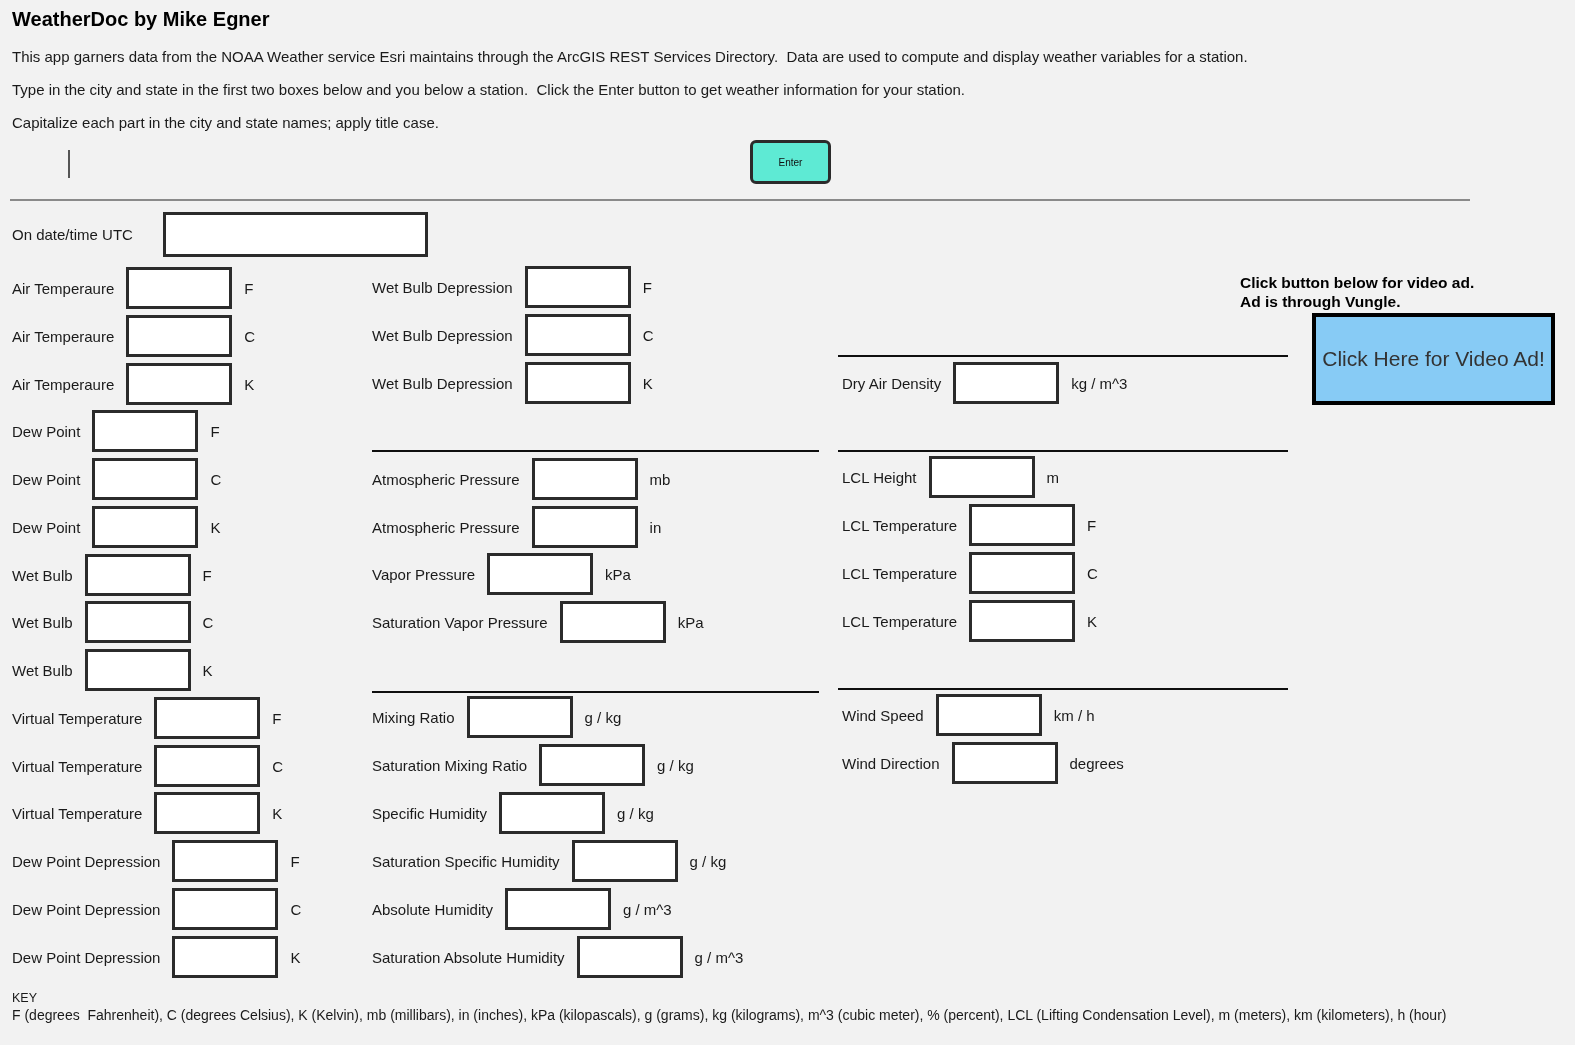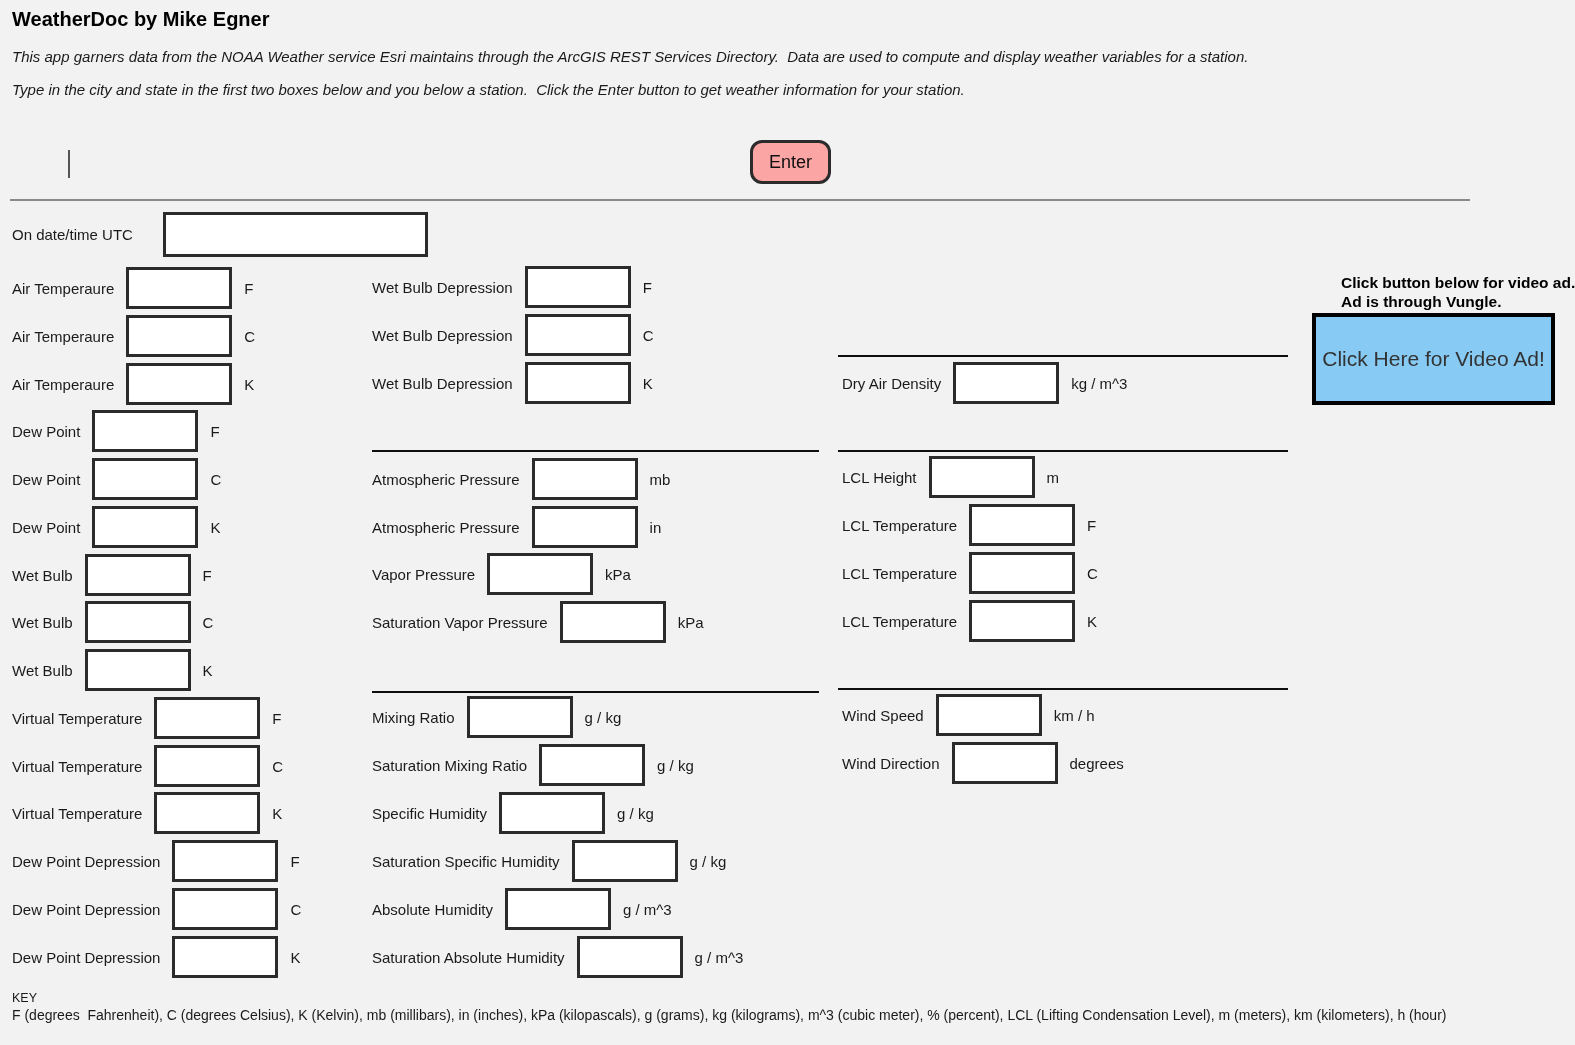--- a/index.html
+++ b/index.html
@@ -3,59 +3,60 @@
 <meta charset="utf-8">
 <style>
   html,body{margin:0;padding:0;}
   #app{
     position:relative;width:1575px;height:1045px;overflow:hidden;
     background:#f2f2f2;color:#1a1a1a;
     font-family:"Liberation Sans",sans-serif;
   }
   .abs{position:absolute;}
   #page-title{left:12px;top:8px;font-size:20px;font-weight:700;color:#000;white-space:pre;}
-  .desc{left:12px;font-size:15px;white-space:pre;font-style:italic;}
+  .desc{left:12px;font-size:15px;white-space:pre;}
   .lbl,.unit{font-size:15px;white-space:nowrap;color:#1a1a1a;}
   .frow{position:absolute;display:flex;align-items:center;gap:12px;height:42px;}
   .frow.tall{height:44px;}
   .ibox{
     box-sizing:border-box;width:106px;height:42px;border:3px solid #2b2b2b;background:#ffffff;
     font-family:"Liberation Sans",sans-serif;font-size:15px;padding:0 6px;outline:none;border-radius:0;
   }
   .ibox.city{width:258px;height:44px;border:4px solid #000;}
   .ibox.state{width:265px;height:44px;}
   .ibox.date{width:265px;height:45px;}
   .lbl.city-l{min-width:33px;}
   .lbl.state-l{min-width:122px;}
   .lbl.date-l{min-width:139px;}
   .hr{position:absolute;height:2px;background:#0f0f0f;}
   .hr.gray{background:#8a8a8a;}
   #enter-btn{
     position:absolute;left:750px;top:140px;width:81px;height:44px;box-sizing:border-box;
-    background:#fca5a5;border:3px solid #2b2b2b;font-family:"Liberation Sans",sans-serif;
-    font-size:18px;color:#111;border-radius:12px;
+    background:#5eead4;border:3px solid #2b2b2b;font-family:"Liberation Sans",sans-serif;
+    font-size:10px;color:#111;border-radius:6px;
   }
   #caret{position:absolute;left:68px;top:150px;width:2px;height:28px;background:#555;}
-  .ad-note{left:1341px;font-size:15.5px;font-weight:700;color:#000;white-space:pre;}
+  .ad-note{left:1240px;font-size:15.5px;font-weight:700;color:#000;white-space:pre;}
   #video-ad-btn{
     position:absolute;left:1312px;top:313px;width:243px;height:92px;box-sizing:border-box;
     border:4px solid #000;font-family:"Liberation Sans",sans-serif;font-size:21px;color:#333;
     border-radius:0;
   }
   #key-heading{left:12px;top:991px;font-size:12.5px;}
   #key-line{left:12px;top:1007px;font-size:14px;white-space:pre;}
 </style>
 </head>
 <body>
 
 <div id="app">
 
   <div class="abs" id="page-title">WeatherDoc by Mike Egner</div>
   <div class="abs desc" style="top:48px">This app garners data from the NOAA Weather service Esri maintains through the ArcGIS REST Services Directory.  Data are used to compute and display weather variables for a station.</div>
   <div class="abs desc" style="top:81px">Type in the city and state in the first two boxes below and you below a station.  Click the Enter button to get weather information for your station.</div>
+  <div class="abs desc" style="top:114px">Capitalize each part in the city and state names; apply title case.</div>
 
   <div id="caret"></div>
   <button id="enter-btn">Enter</button>
 
   <div class="hr gray" style="left:10px;top:199px;width:1460px"></div>
 
   <div class="frow tall" style="left:12px;top:212px">
     <span class="lbl date-l">On date/time UTC</span>
     <input class="ibox date" type="text" value="" style="">
   </div>

